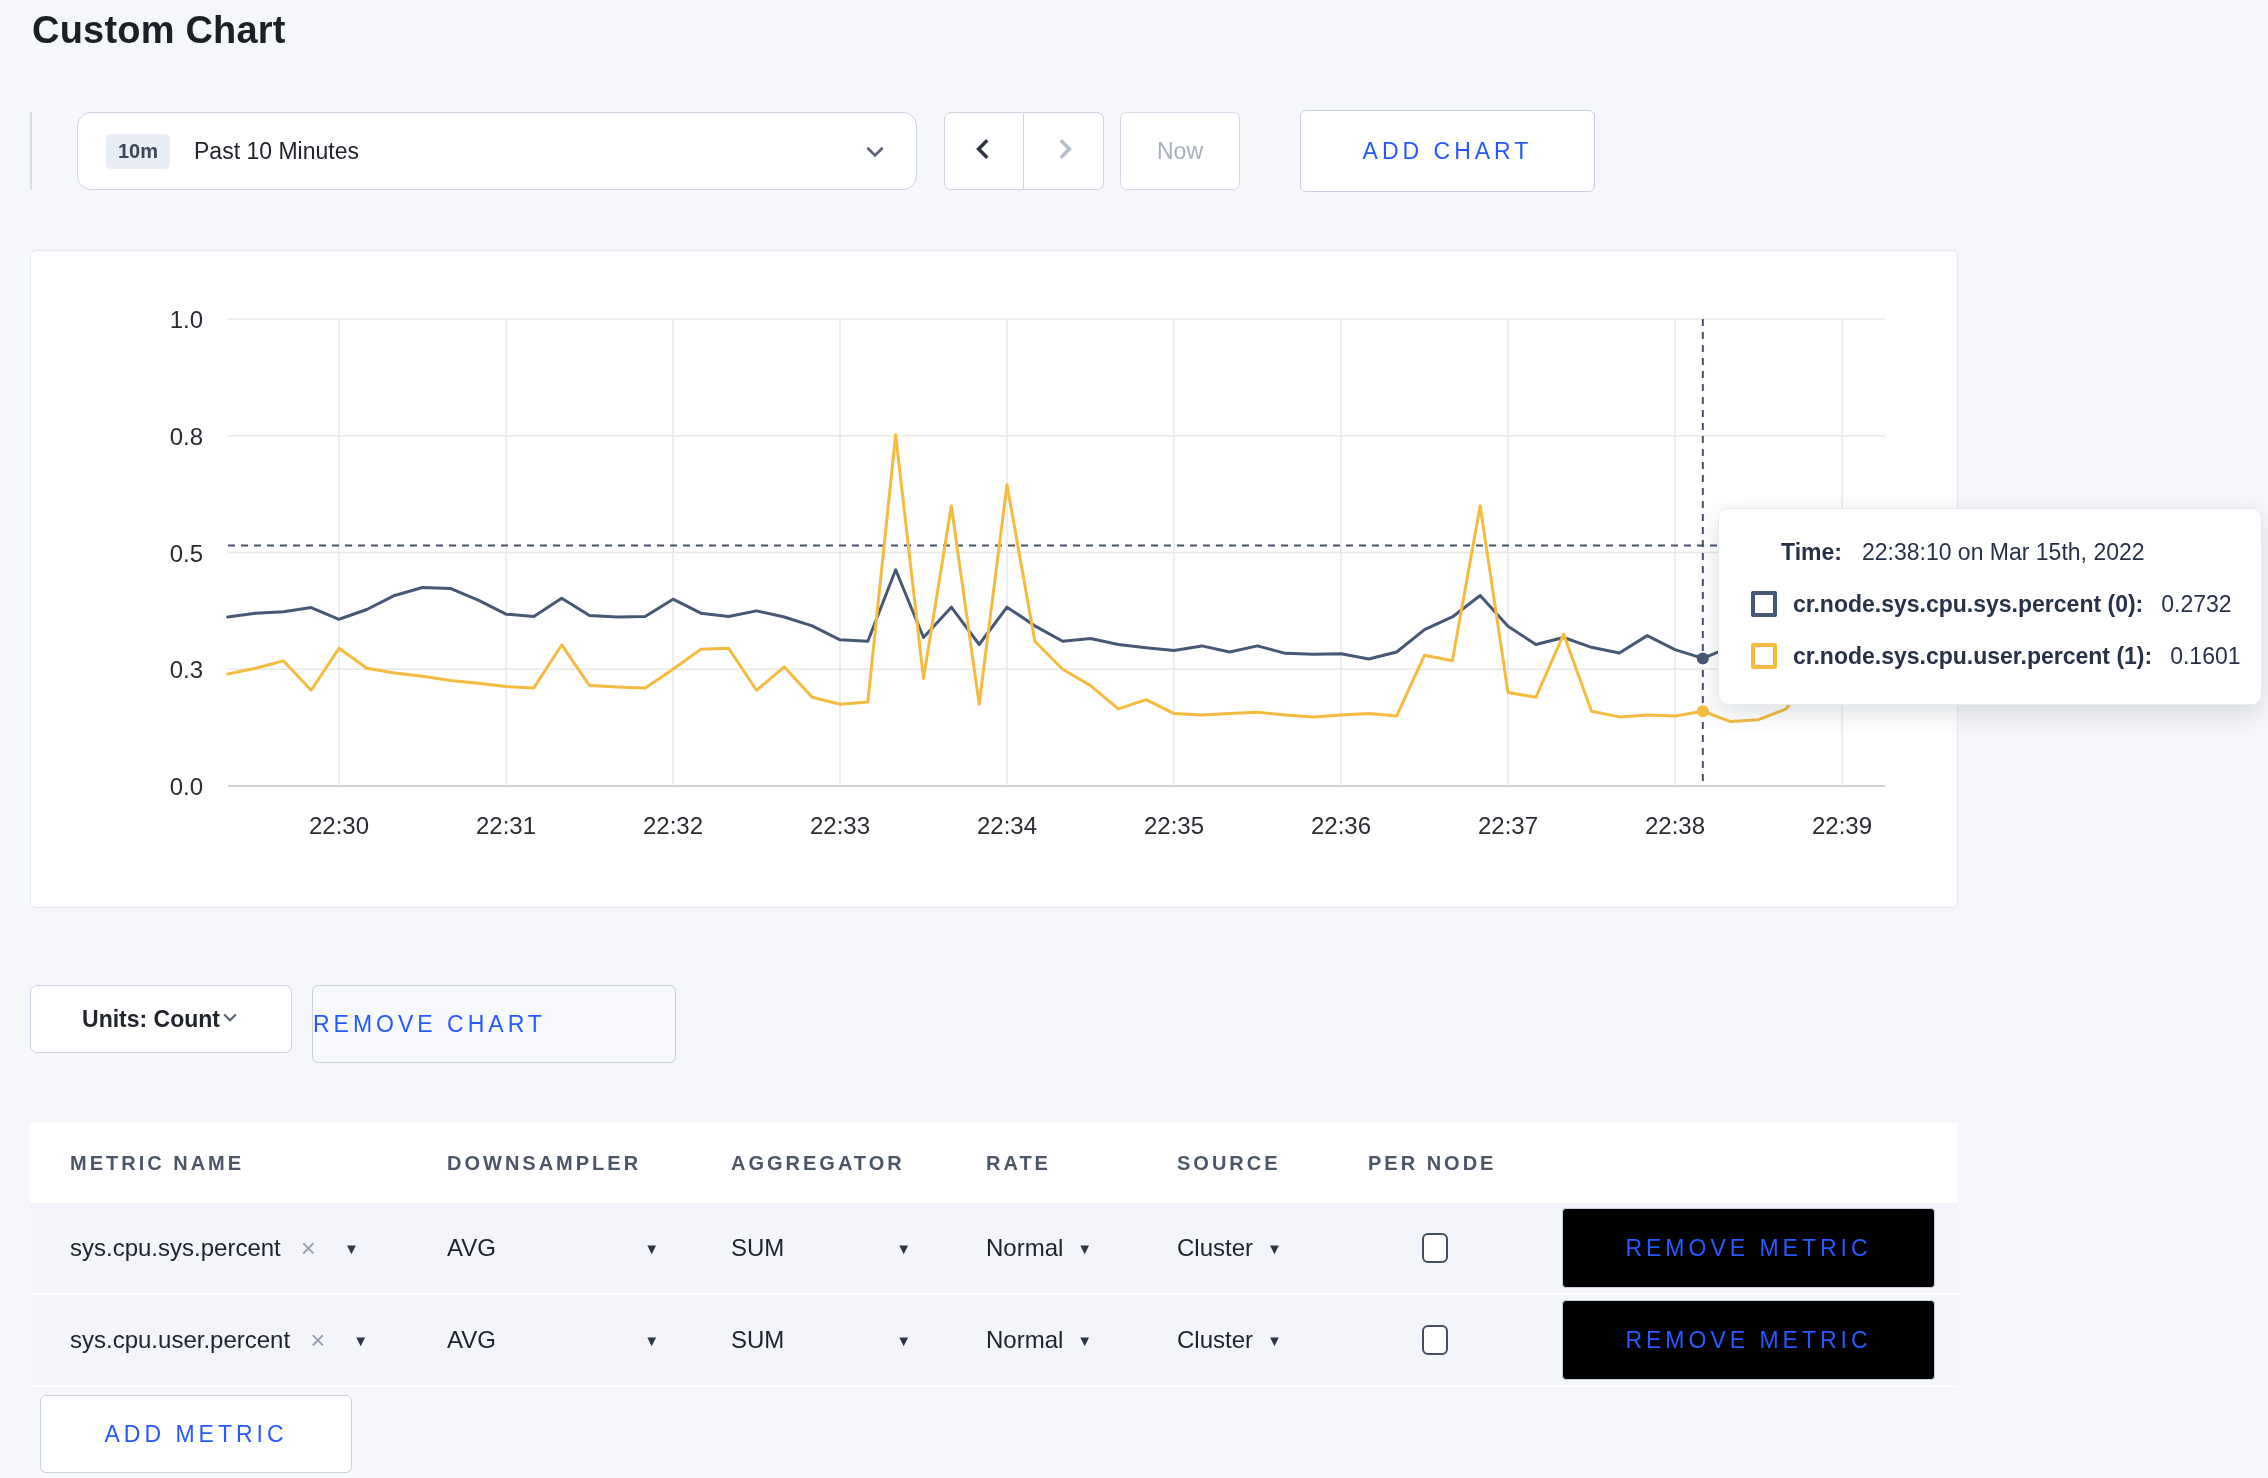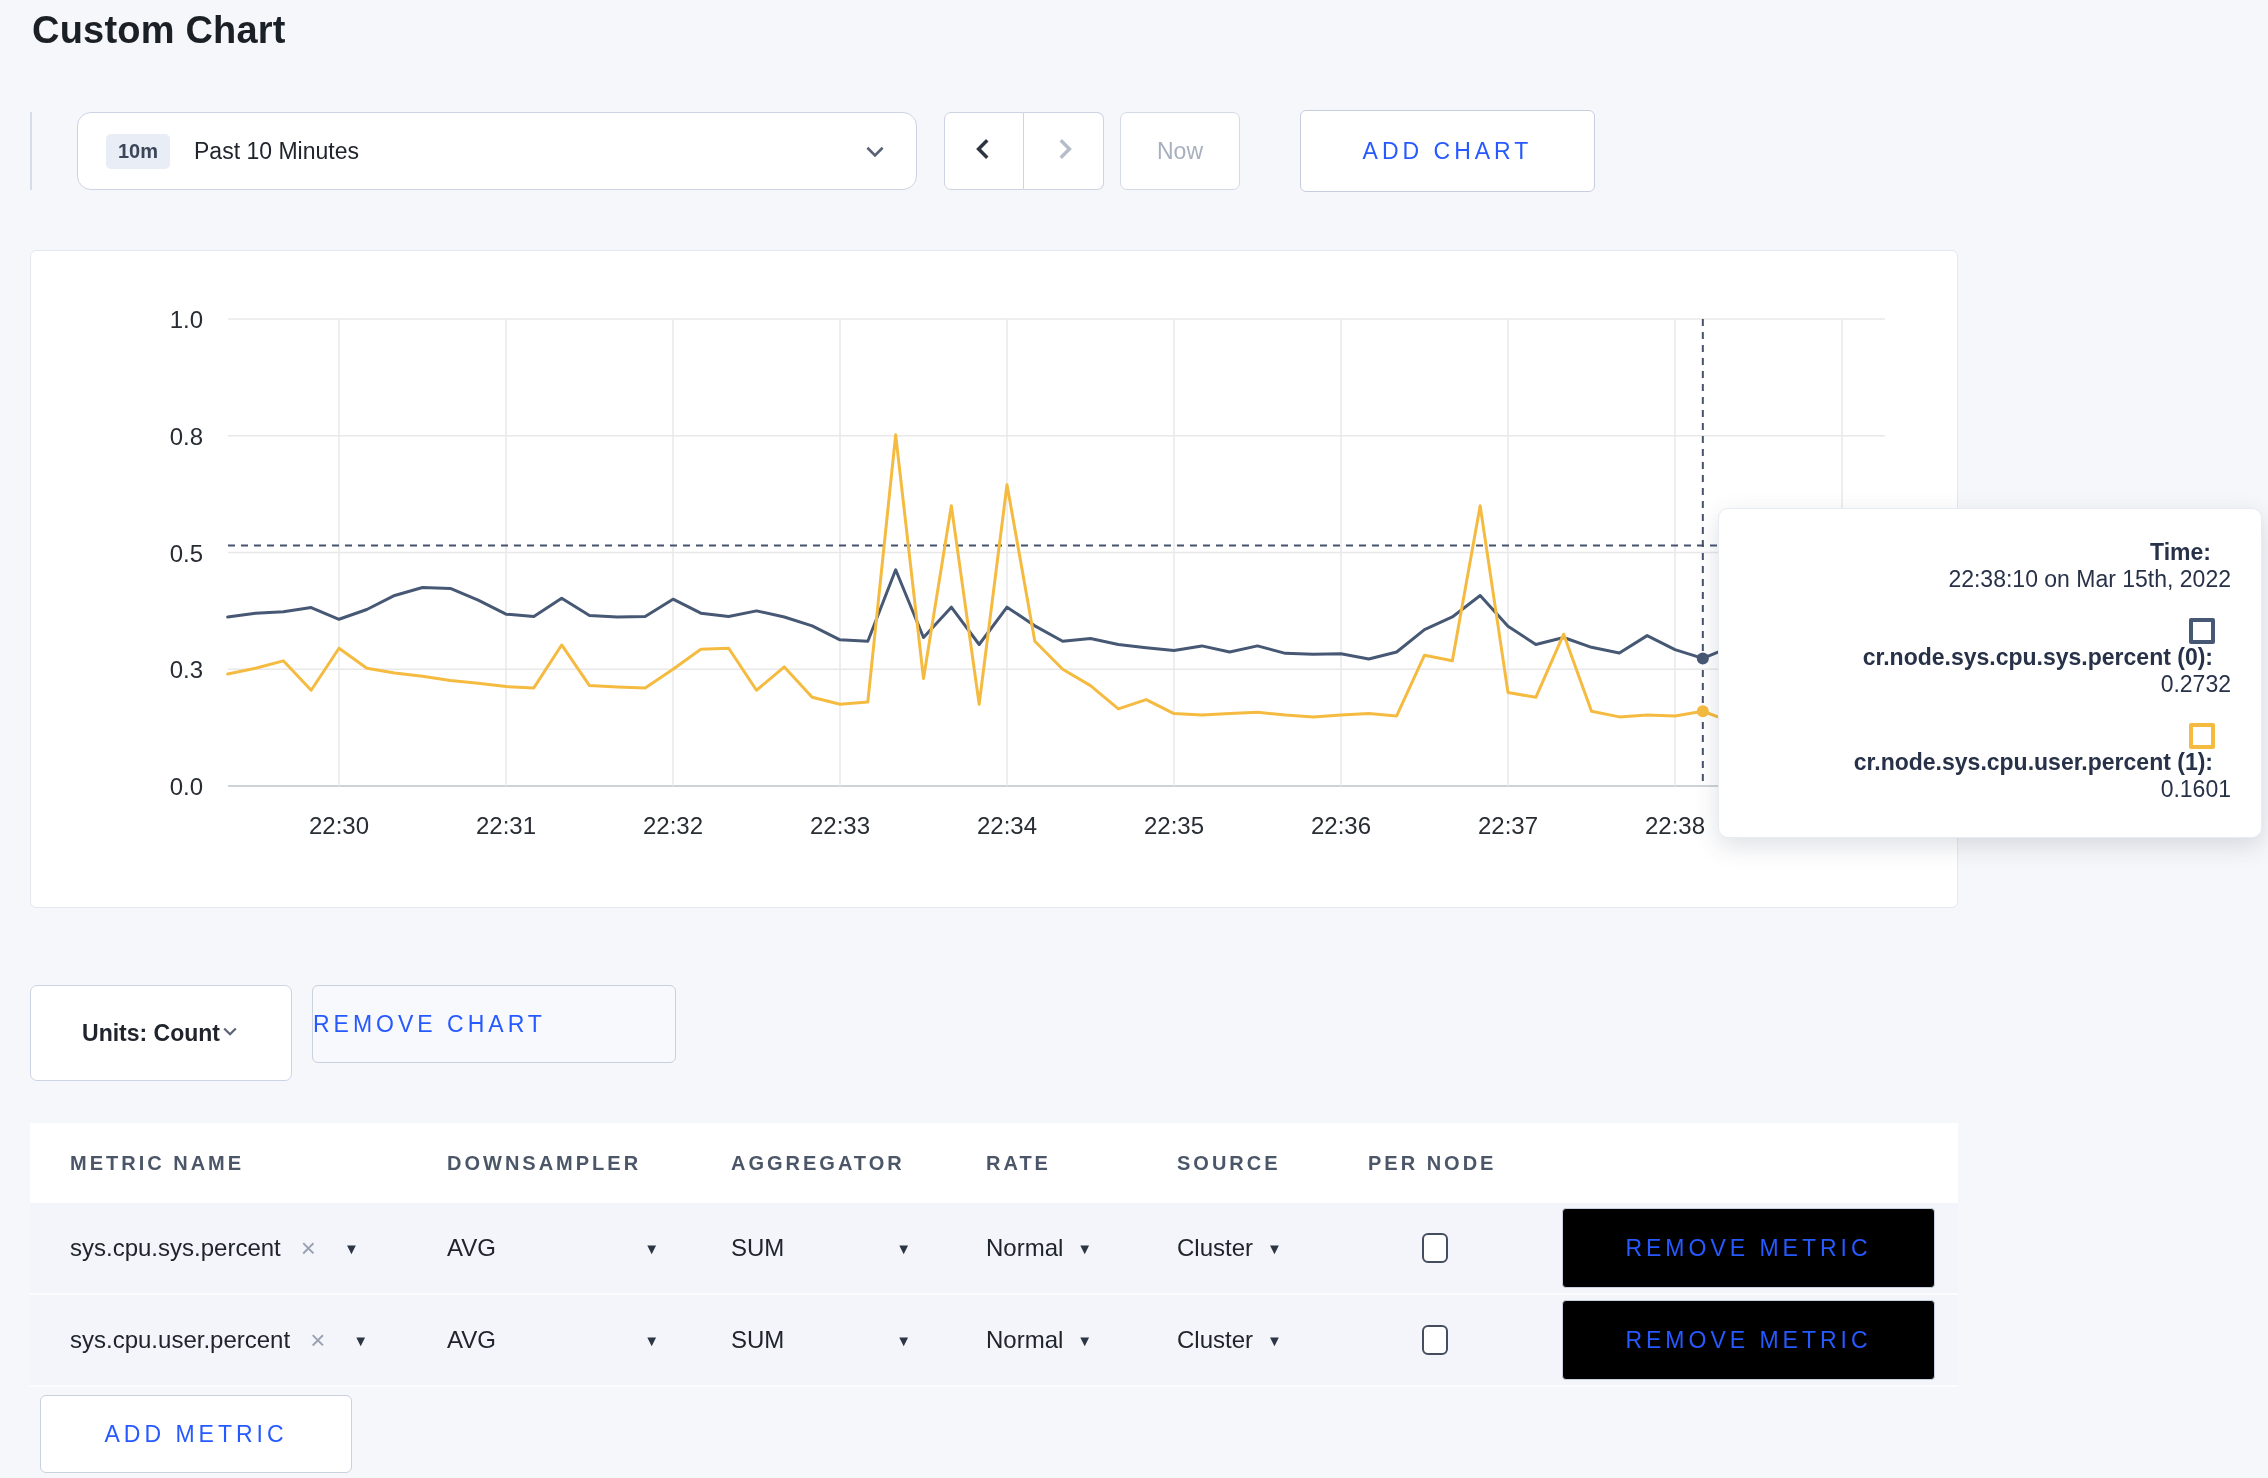--- a/index.html
+++ b/index.html
@@ -31,27 +31,27 @@
   
   .chart-card{position:absolute;left:30px;top:250px;width:1928px;height:658px;box-sizing:border-box;
     background:#fff;border:1.5px solid #e3e8f0;border-radius:6px;}
   .chart-card svg{position:absolute;left:0;top:0;}
   .tick{font-size:24px;fill:#282c33;font-family:"Liberation Sans",sans-serif;}
 
   
   .chart-tooltip{position:absolute;left:1718px;top:508px;width:544px;box-sizing:border-box;z-index:5;
     background:#fff;border:1px solid #e8ebf2;border-radius:10px;box-shadow:0 8px 24px rgba(50,60,90,.16);
     padding:30px 30px 34px 32px;display:flex;flex-direction:column;gap:25px;}
-  .tt-row{display:flex;align-items:flex-end;font-size:23px;color:#273148;flex-direction:column;}
+  .tt-row{display:flex;align-items:flex-start;font-size:23px;color:#273148;}
   .tt-time-label{font-weight:700;margin-left:30px;margin-right:20px;}
   .tt-sq{width:18px;height:18px;border:4px solid #273148;border-radius:2px;margin-right:16px;flex:none;}
   .tt-name{font-weight:700;margin-right:18px;white-space:nowrap;}
 
   
-  .units-btn{position:absolute;left:30px;top:985px;width:262px;height:96px;box-sizing:border-box;
+  .units-btn{position:absolute;left:30px;top:985px;width:262px;height:68px;box-sizing:border-box;
     background:#fff;border:1.5px solid #ccd3e2;border-radius:7px;display:flex;align-items:center;
     justify-content:center;cursor:pointer;}
   .units-label{font-size:23px;font-weight:700;color:#20242c;}
   .remove-chart-btn{position:absolute;left:312px;top:985px;width:364px;height:78px;box-sizing:border-box;
     background:#f8f9fc;border:1.5px solid #c9d0de;border-radius:6px;display:flex;align-items:center;
     justify-content:flex-start;cursor:pointer;}
 
   
   .mtable{position:absolute;left:30px;top:1123px;width:1928px;}
   .grid-row{display:grid;grid-template-columns:377px 284px 255px 191px 191px 162px 1fr;

